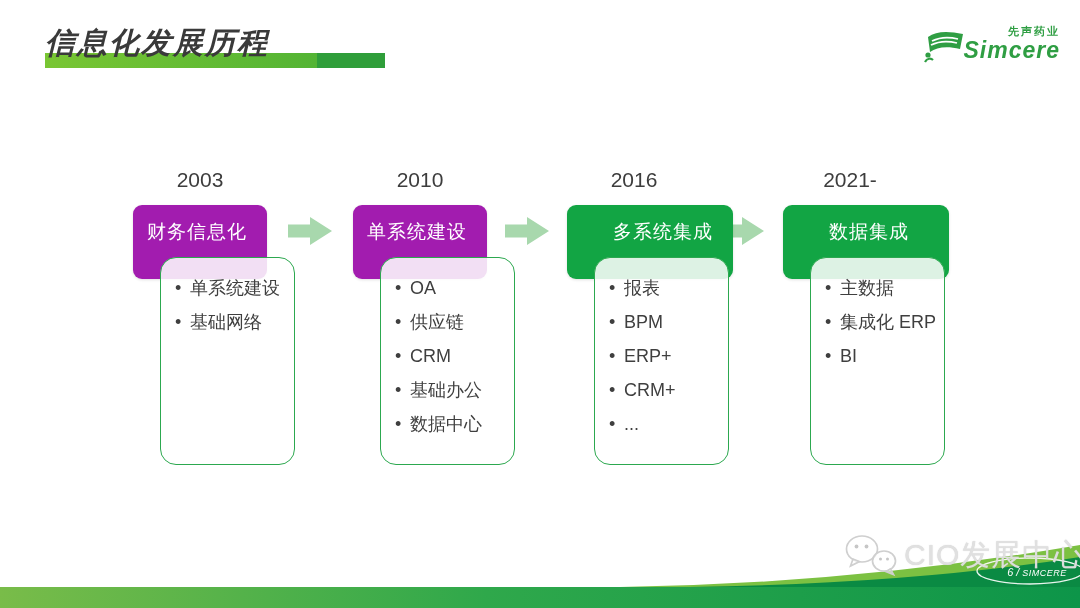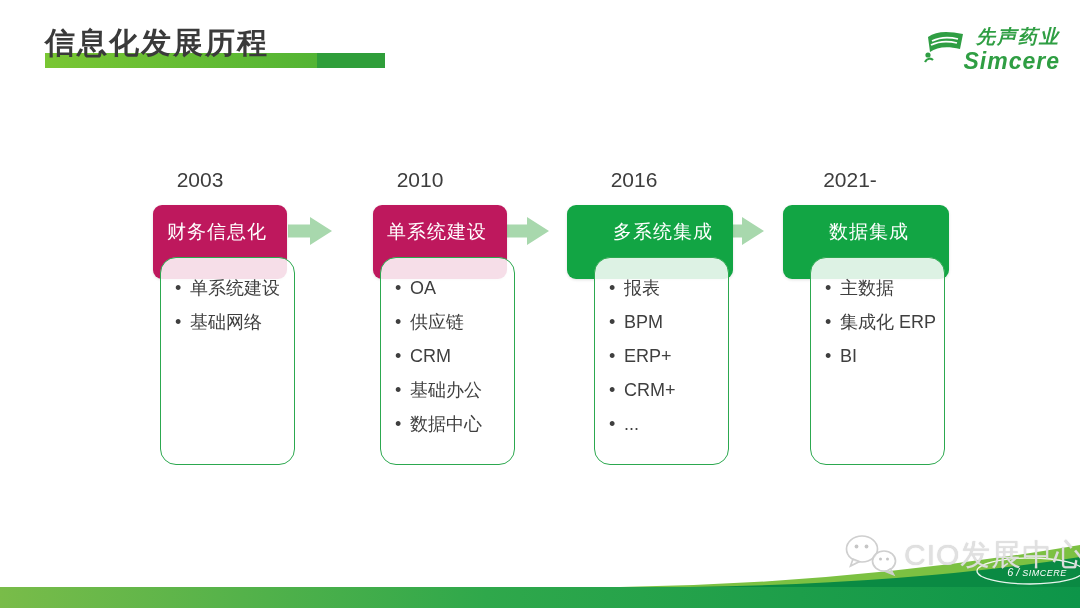--- a/index.html
+++ b/index.html
@@ -7,35 +7,35 @@
     position:relative;width:1080px;height:608px;background:#ffffff;
     font-family:"Liberation Sans","DejaVu Sans",sans-serif;overflow:hidden;
   }
   
   .title-wrap{position:absolute;left:45px;top:24px;}
   .title-underline{position:absolute;left:0;top:29px;width:340px;height:15px;display:flex;}
   .title-underline .u-light{flex:1;background:linear-gradient(90deg,#79c633,#53b434);}
   .title-underline .u-dark{width:68px;background:#2f9e3a;}
   .page-title{
     position:relative;font-size:30px;font-weight:900;color:#3a3a3a;
-    letter-spacing:2px;line-height:38px;z-index:2;
+    letter-spacing:2px;line-height:38px;z-index:2;font-style:italic;
   }
   .logo{position:absolute;right:20px;top:24px;display:flex;align-items:flex-start;}
   .logo-flag{margin-top:4px;margin-right:-4px;}
   .logo-texts{display:flex;flex-direction:column;align-items:flex-end;}
-  .logo-cn{font-size:19px;font-weight:bold;font-style:italic;color:#2f9e43;letter-spacing:2px;}
+  .logo-cn{font-size:11px;font-weight:bold;color:#2f9e43;letter-spacing:2px;}
   .logo-en{font-size:23px;font-weight:bold;font-style:italic;color:#2f9e43;letter-spacing:1px;line-height:22px;}
   
   .stage{position:absolute;top:168px;width:190px;}
   .stage-year{width:134px;text-align:center;font-size:21px;color:#3d3d3d;height:28px;}
   .stage-header{
     position:absolute;top:37px;left:0;width:134px;height:74px;border-radius:9px;
     box-shadow:0 1px 3px rgba(0,0,0,.12);z-index:1;
   }
-  .stage-header.gray{background:#be185d;margin-left:20px;}
+  .stage-header.gray{background:#a21caf;}
   .stage-header.green{background:#12a544;padding-left:32px;}
   .stage-header-label{
     display:block;padding:14px 0 0 14px;color:#ffffff;font-size:19px;letter-spacing:1px;white-space:nowrap;
   }
   .stage-listbox{
     position:absolute;top:89px;left:27px;width:135px;height:208px;
     background:rgba(255,255,255,0.86);border:1.6px solid #2ca84f;border-radius:16px;
     z-index:2;box-sizing:border-box;
   }
   .stage-list{list-style:none;margin:0;padding:13px 8px 0 14px;}

